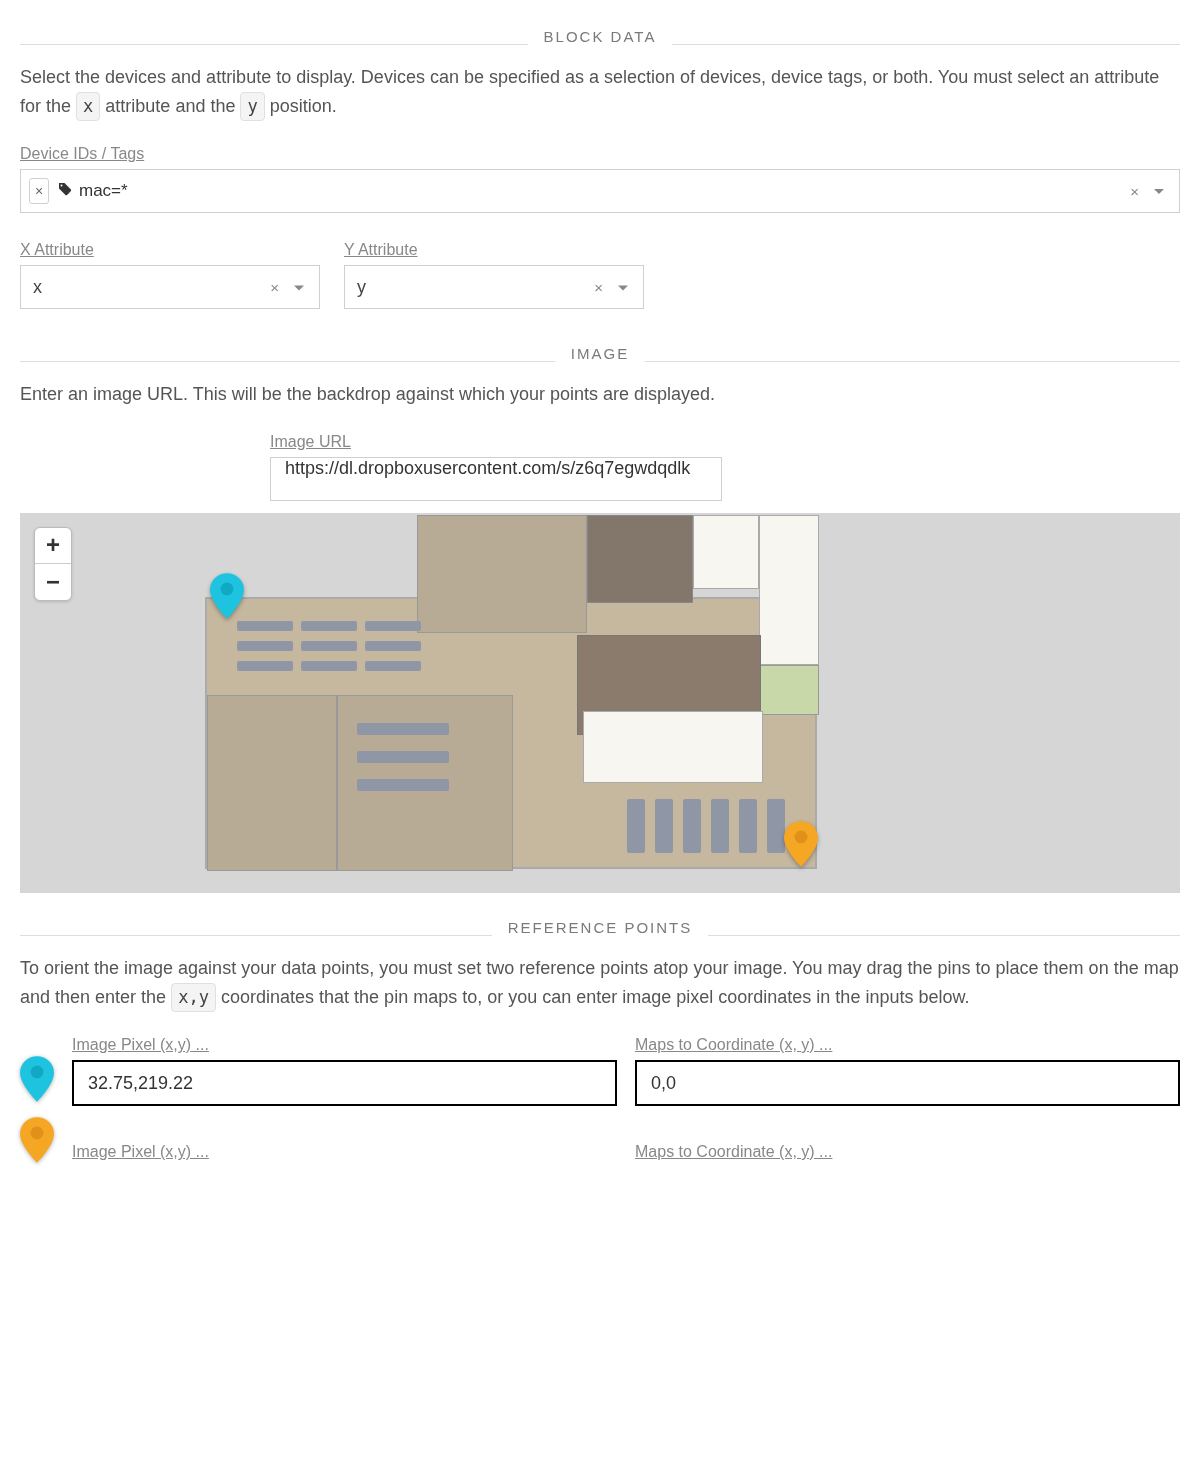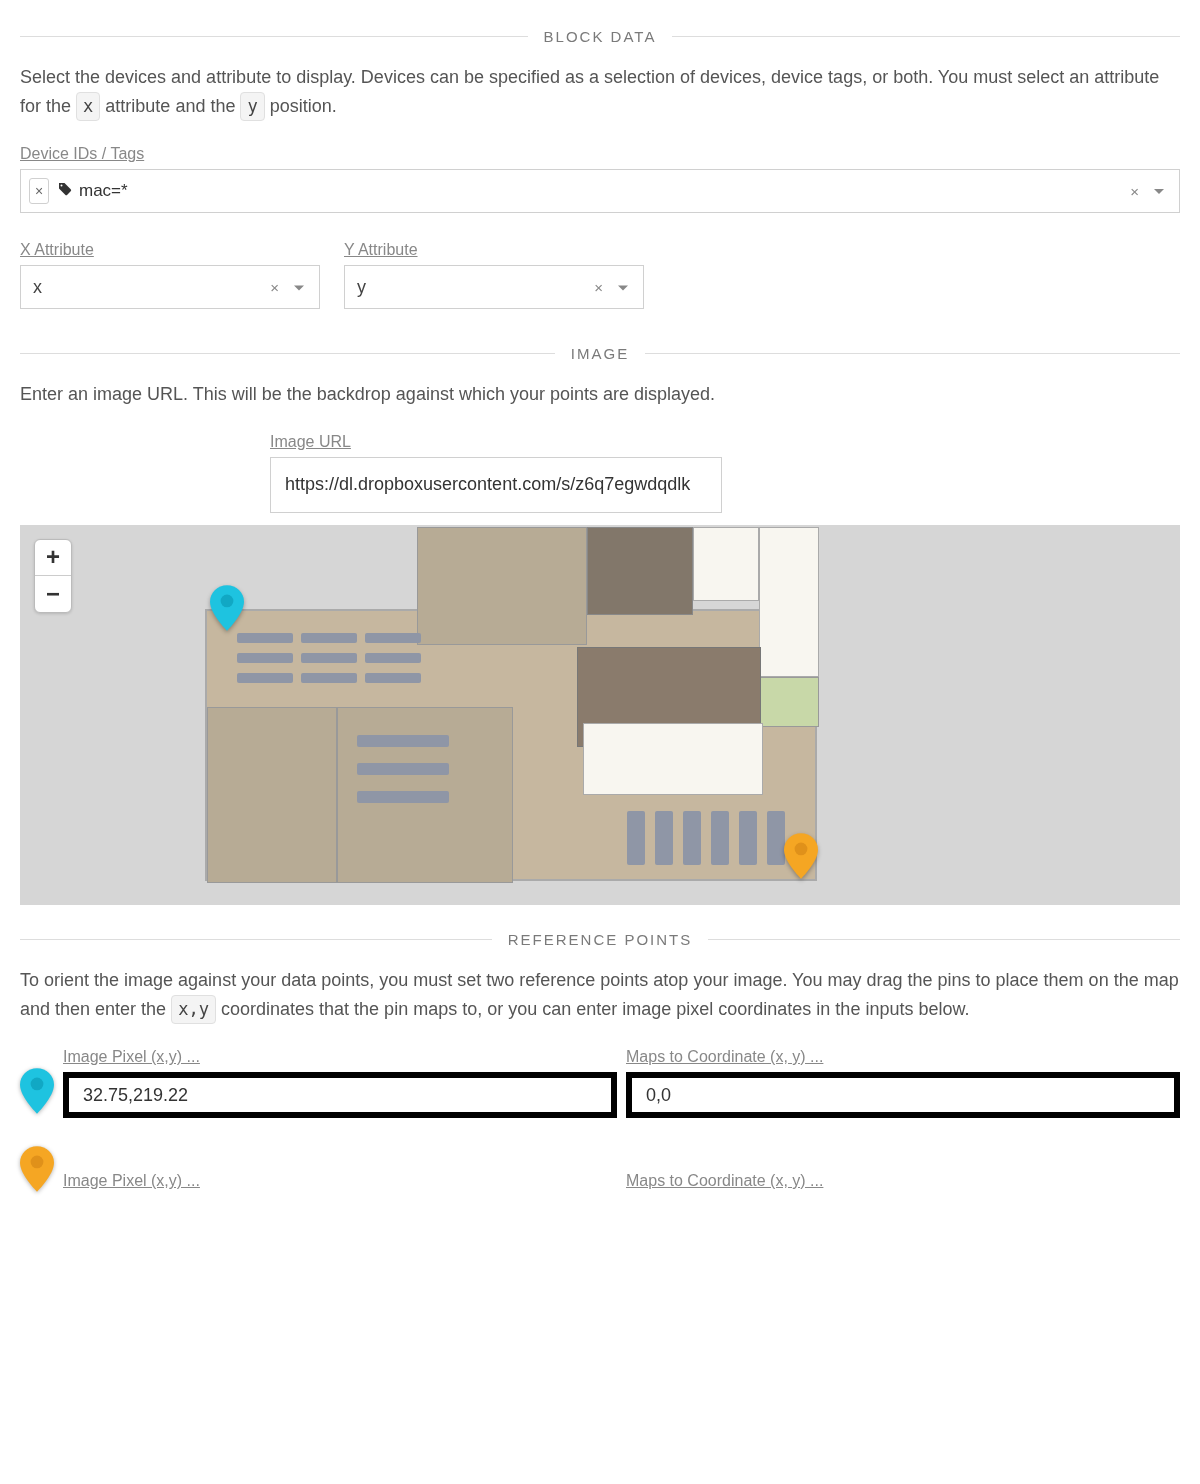--- a/index.html
+++ b/index.html
@@ -7,21 +7,21 @@
       font-family: -apple-system, BlinkMacSystemFont, "Segoe UI", Helvetica, Arial, sans-serif;
       color: #4a4a4a;
       background: #fff;
       padding: 20px;
       width: 1200px;
     }
 
     
     .section-divider {
       display: flex;
-      align-items: center;
+      align-items: flex-end;
       margin: 8px 0 18px;
     }
     .section-divider::before,
     .section-divider::after {
       content: "";
       flex: 1;
       height: 1px;
       background: #ddd;
     }
     .section-divider-label {
@@ -128,23 +128,22 @@
     }
 
     .image-url-block {
       margin-left: 250px;
       width: 452px;
       margin-bottom: 12px;
     }
     .image-url-input {
       border: 1px solid #d0d0d0;
       background: #fff;
-      height: 56px;
-      display: flex;
-      align-items: center;
+      height: 44px;
+      display: flex;
       padding: 0 14px;
       font-size: 18px;
       color: #333;
       overflow: hidden;
       white-space: nowrap;
     }
 
     
     .map-canvas {
       background: #d6d6d6;
@@ -198,28 +197,28 @@
     .bar { position:absolute; background:#8f96a6; border-radius:2px; }
 
     .pin { position:absolute; width:36px; height:48px; cursor: grab; filter: drop-shadow(0 2px 2px rgba(0,0,0,.3)); }
     .pin svg { width:100%; height:100%; }
     .pin.large { width:34px; height:46px; }
 
     
     .ref-row {
       display: flex;
       align-items: flex-end;
-      gap: 9px;
-      margin-bottom: 28px;
+      gap: 18px;
+      margin-bottom: 11px;
     }
     .ref-pin { width: 34px; height: 46px; flex:0 0 auto; margin-bottom:4px; filter: drop-shadow(0 1px 2px rgba(0,0,0,.3)); }
     .ref-pin svg { width:100%; height:100%; }
     .ref-col { flex: 1; }
     .ref-input {
-      border: 6px solid #000000;
+      border: 2px solid #000000;
       background: #fff;
       height: 46px;
       display: flex;
       align-items: center;
       padding: 0 14px;
       font-size: 18px;
       color: #333;
     }
   </style>
 </head>

